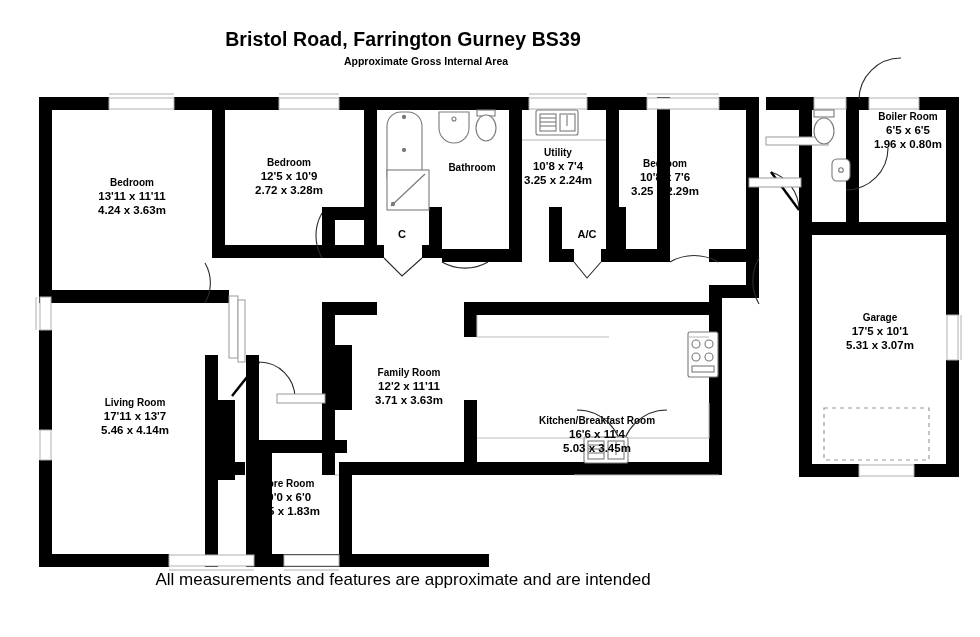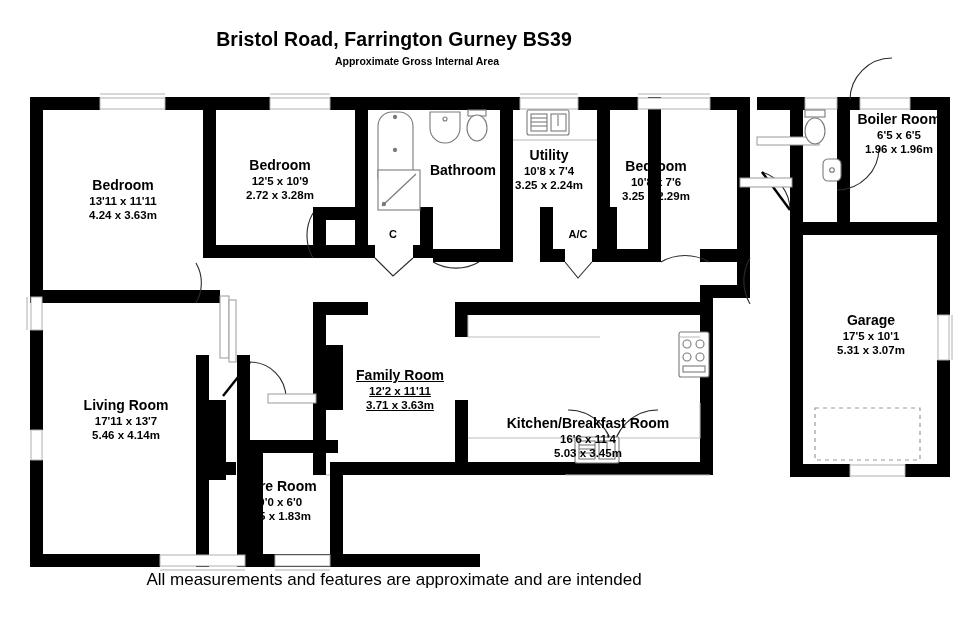--- a/index.html
+++ b/index.html
@@ -4,34 +4,34 @@
 <title>Floor Plan</title>
 <style>
   html,body{margin:0;padding:0;background:#ffffff;}
   body{
     width:980px;height:637px;
     font-family:"Liberation Sans","DejaVu Sans",sans-serif;
     color:#000000;
     overflow:hidden;
     position:relative;
   }
-  #stage{position:absolute;left:0;top:0;width:788px;height:637px;}
+  #stage{position:absolute;left:9px;top:0;width:788px;height:637px;}
 
   .hdr{position:absolute;left:0;right:0;text-align:center;}
   #title{top:28px;font-size:19.5px;font-weight:bold;letter-spacing:.1px;}
   #sub1{top:55px;font-size:10.5px;font-weight:bold;padding-left:46px;}
   #sub2{top:69px;font-size:10.5px;font-weight:bold;margin-top:44px;}
   #foot1{top:570px;font-size:17px;}
   #foot2{top:589px;font-size:13.5px;}
 
   #plan{position:absolute;left:0;top:0;width:980px;height:637px;}
 
   .lbl{position:absolute;text-align:center;font-weight:bold;white-space:nowrap;
        transform:translateX(-50%);line-height:1.22;}
-  .lbl .nm{font-size:14px;display:block;}
+  .lbl .nm{font-size:10px;display:block;}
   .lbl .d1{font-size:11.5px;display:block;}
   .lbl .d2{font-size:11.5px;display:block;}
   .lbl.tiny .nm{font-size:11px;}
 </style>
 </head>
 <body>
 
 <div id="stage">
 
   <div class="hdr" id="title">Bristol Road, Farrington Gurney BS39</div>
@@ -345,42 +345,42 @@
 
     <div class="lbl" style="left:656px;top:158px;">
       <span class="nm">Bedroom</span>
       <span class="d1">10'8 x 7'6</span>
       <span class="d2">3.25 x 2.29m</span>
     </div>
 
     <div class="lbl" style="left:899px;top:111px;">
       <span class="nm">Boiler Room</span>
       <span class="d1">6'5 x 6'5</span>
-      <span class="d2">1.96 x 1.96m</span>
+      <span class="d2">1.96 x 0.80m</span>
     </div>
 
     <div class="lbl" style="left:871px;top:312px;">
       <span class="nm">Garage</span>
       <span class="d1">17'5 x 10'1</span>
       <span class="d2">5.31 x 3.07m</span>
     </div>
 
     <div class="lbl" style="left:126px;top:397px;">
       <span class="nm">Living Room</span>
       <span class="d1">17'11 x 13'7</span>
       <span class="d2">5.46 x 4.14m</span>
     </div>
 
     <div class="lbl" style="left:277px;top:478px;">
       <span class="nm">Store Room</span>
       <span class="d1">10'0 x 6'0</span>
       <span class="d2">3.05 x 1.83m</span>
     </div>
 
-    <div class="lbl" style="left:400px;top:367px;text-decoration:underline;">
+    <div class="lbl" style="left:400px;top:367px;">
       <span class="nm">Family Room</span>
       <span class="d1">12'2 x 11'11</span>
       <span class="d2">3.71 x 3.63m</span>
     </div>
 
     <div class="lbl" style="left:588px;top:367px;margin-top:48px;">
       <span class="nm">Kitchen/Breakfast Room</span>
       <span class="d1">16'6 x 11'4</span>
       <span class="d2">5.03 x 3.45m</span>
     </div>

